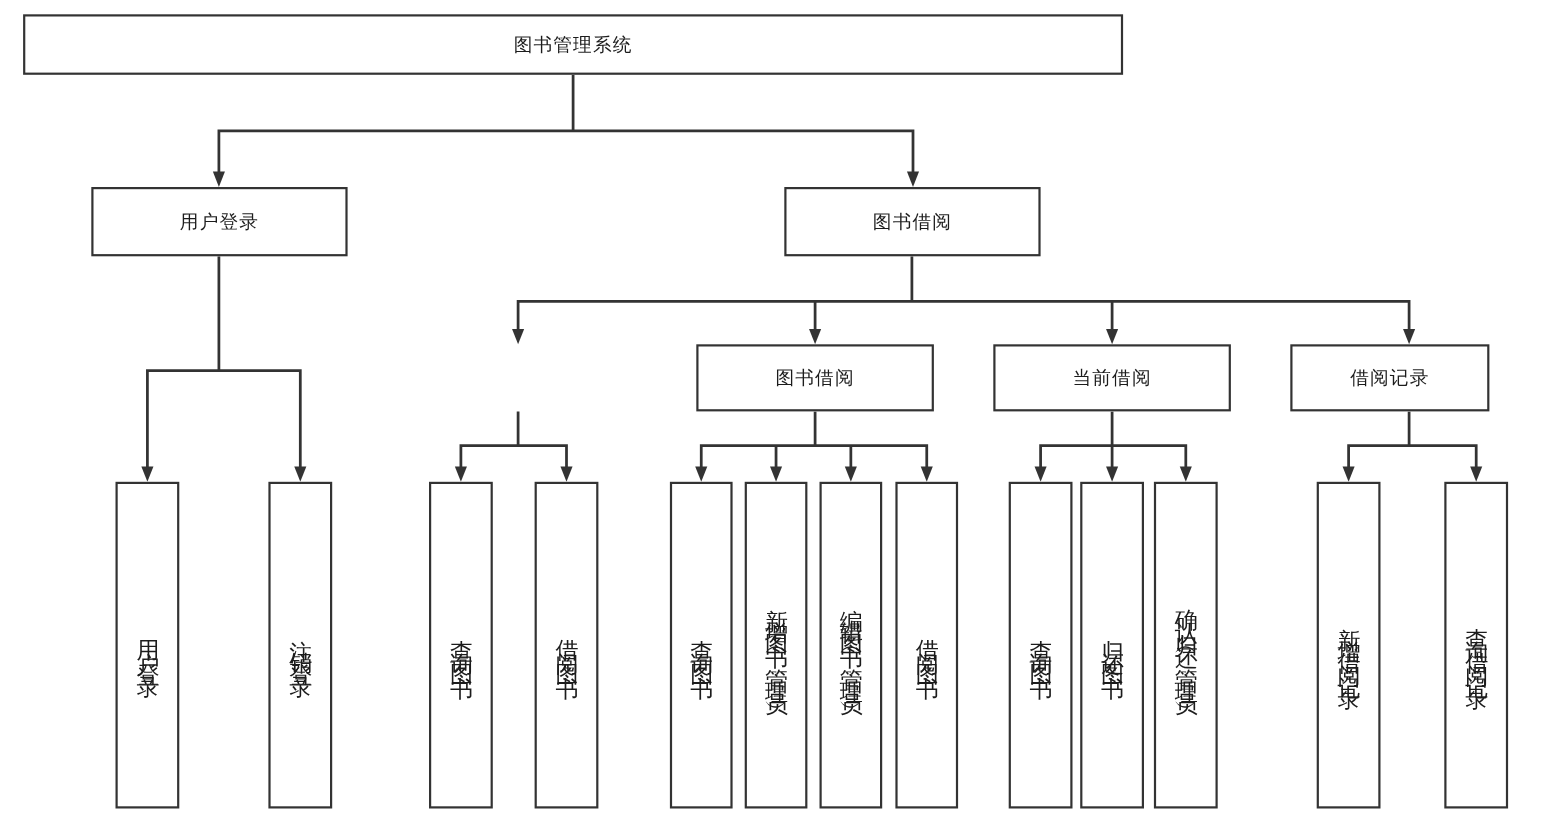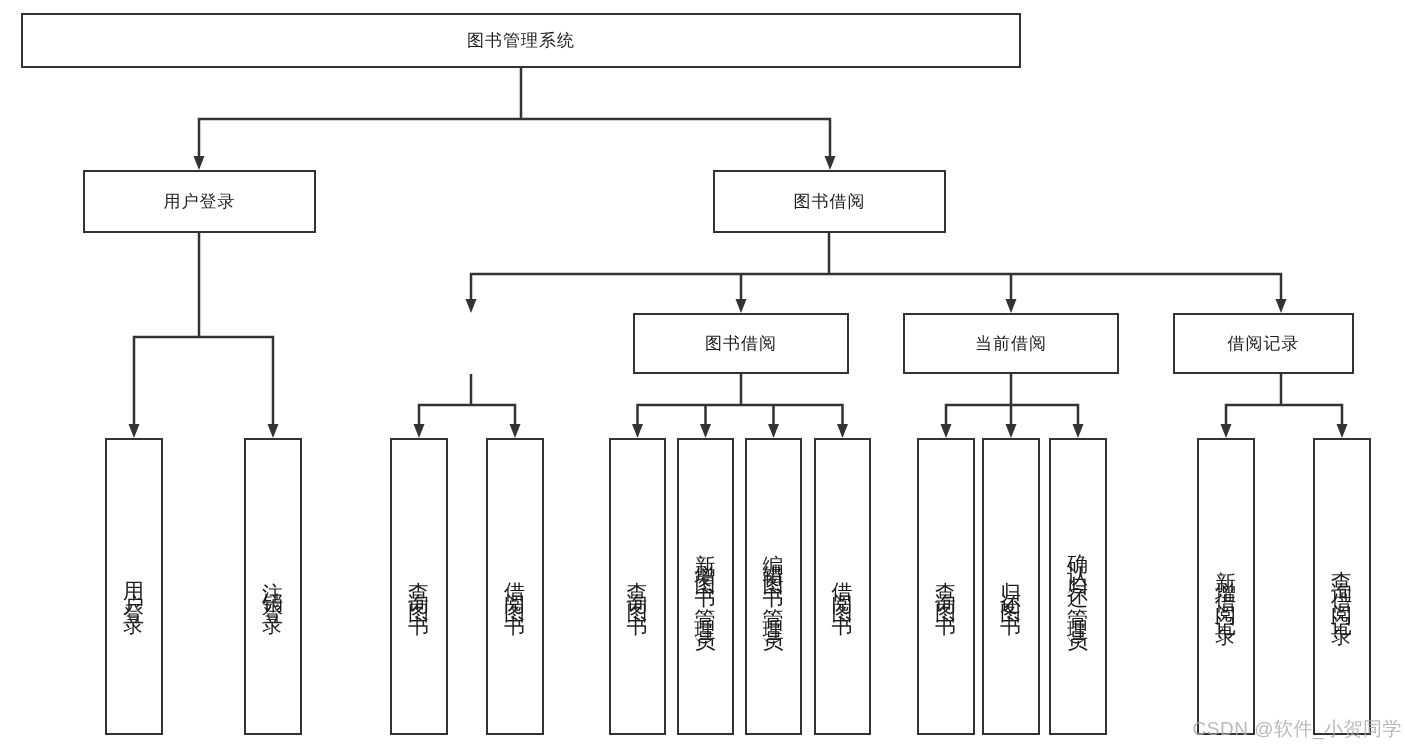--- a/index.html
+++ b/index.html
@@ -122,15 +122,14 @@
   <div class="node v" style="left:745px; top:438px; width:57px; height:297px;">编辑图书（管理员）</div>
   <div class="node v" style="left:814px; top:438px; width:57px; height:297px;">借阅图书</div>
 
   <div class="node v" style="left:917px; top:438px; width:58px; height:297px;">查询图书</div>
   <div class="node v" style="left:982px; top:438px; width:58px; height:297px;">归还图书</div>
   <div class="node v" style="left:1049px; top:438px; width:58px; height:297px;">确认归还（管理员）</div>
 
   <div class="node v" style="left:1197px; top:438px; width:58px; height:297px;">新增借阅记录</div>
   <div class="node v" style="left:1313px; top:438px; width:58px; height:297px;">查询借阅记录</div>
 
-  <div class="watermark">CSDN @软件_小贺同学</div>
 
 </div>
 
 </body></html>

